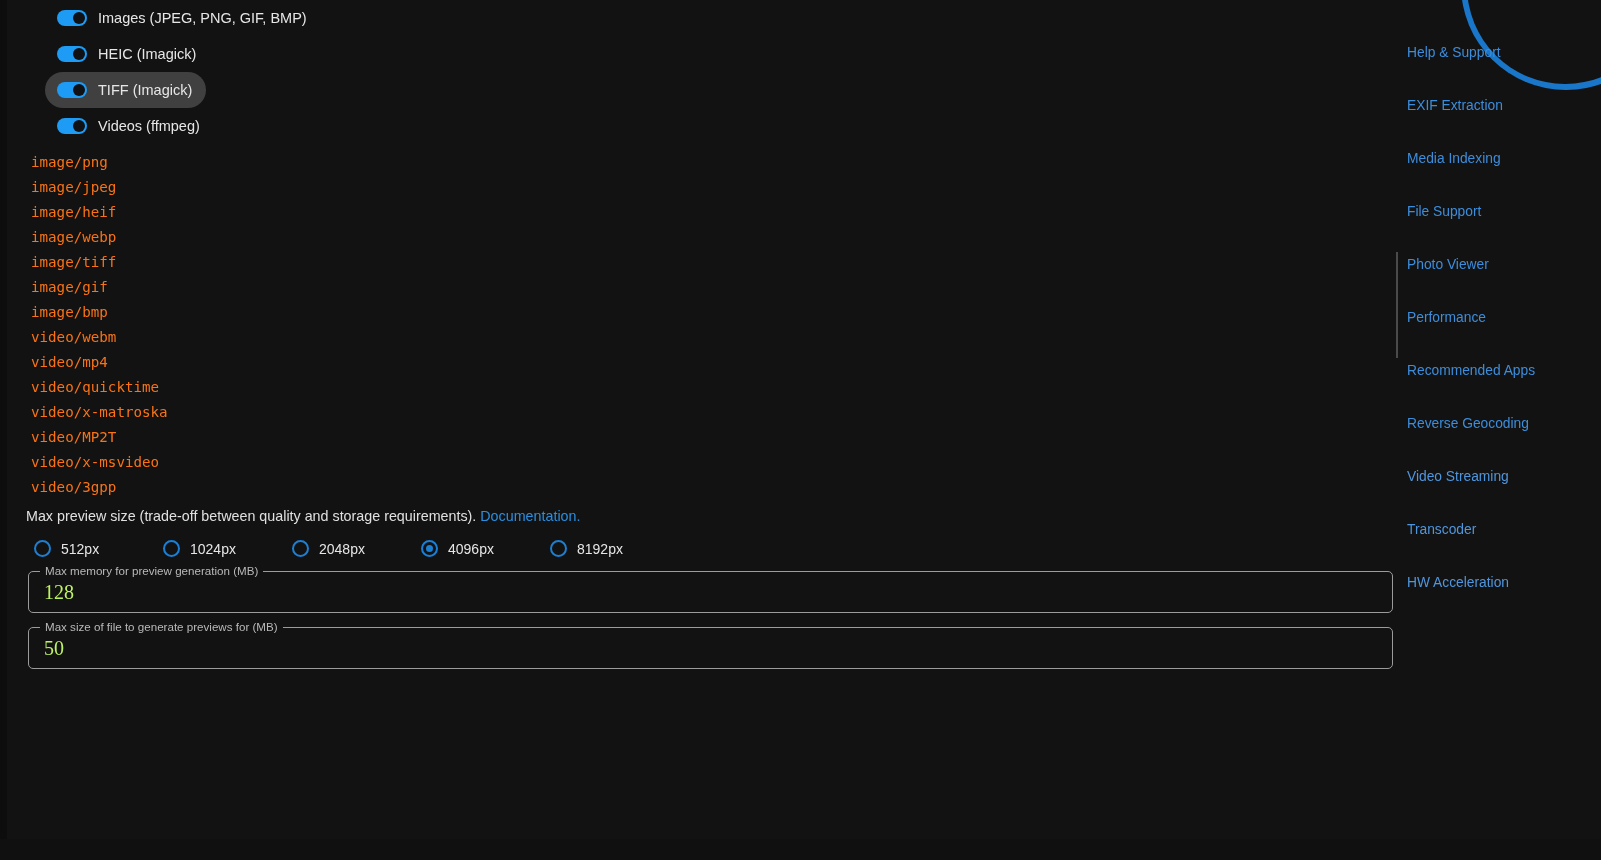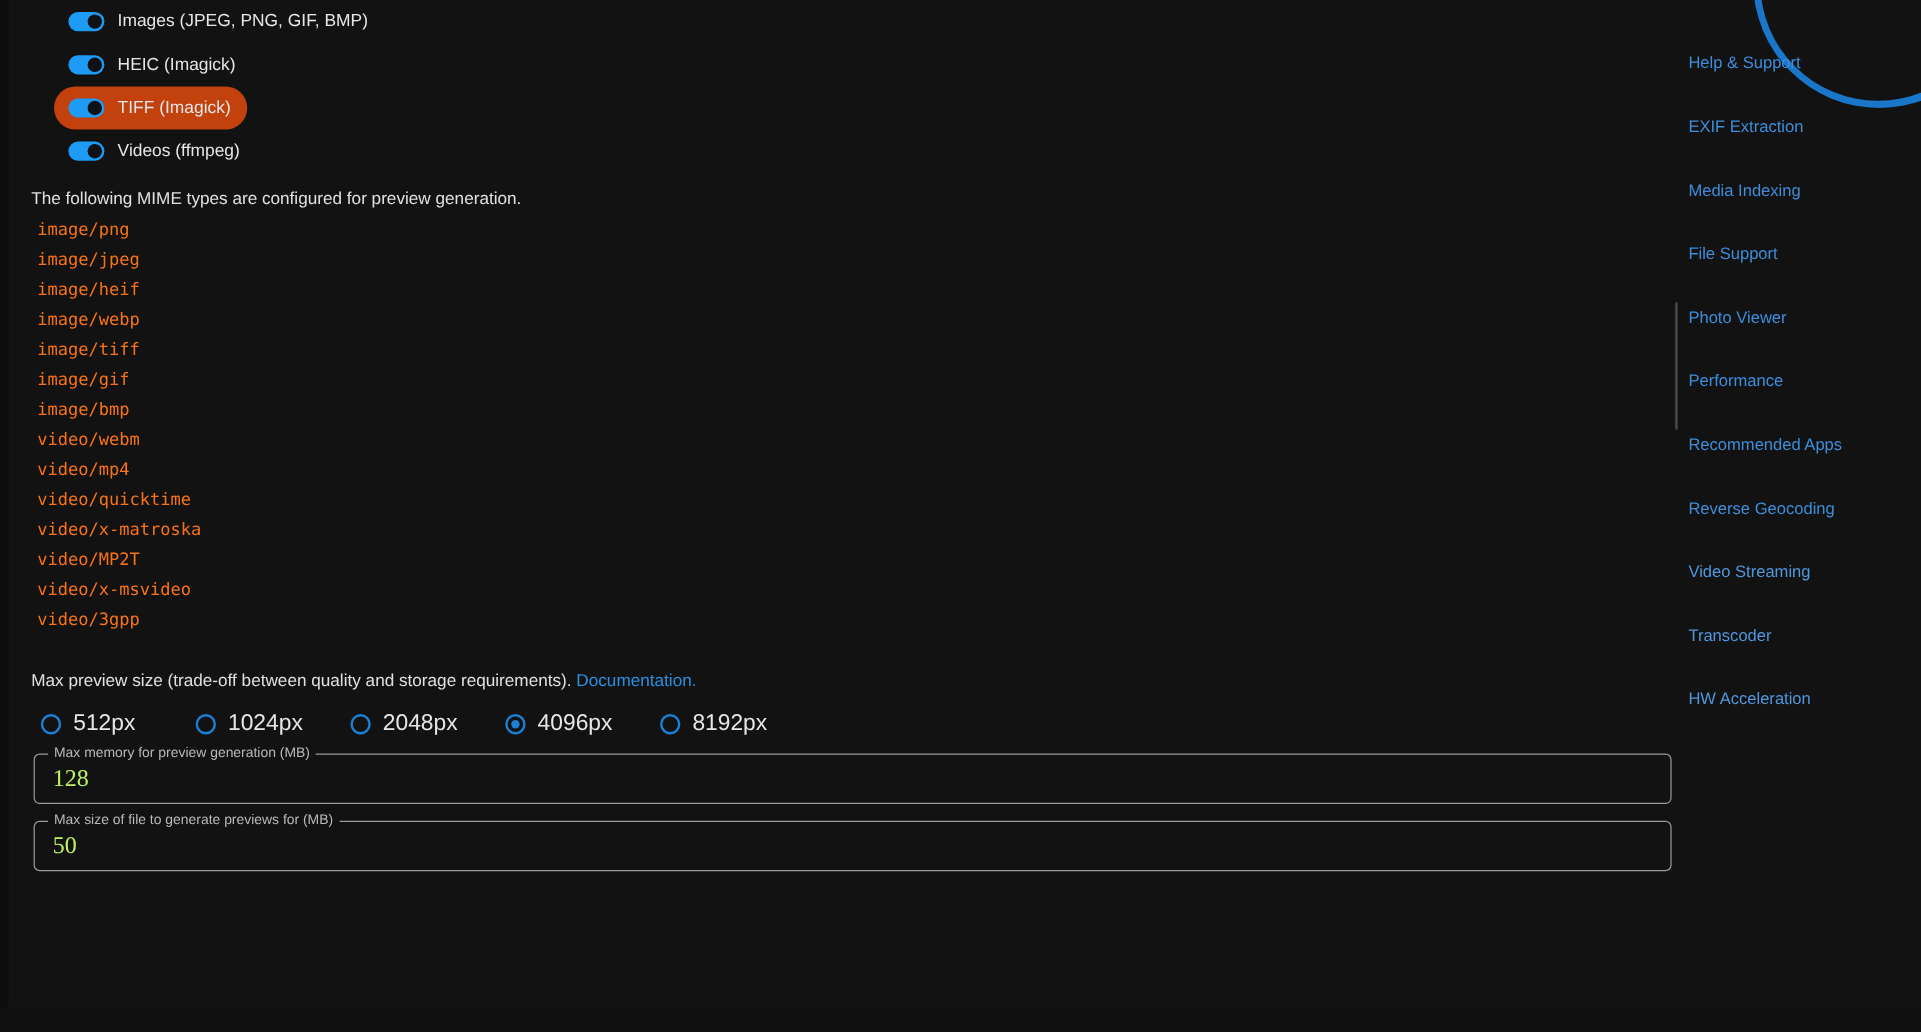--- a/index.html
+++ b/index.html
@@ -74,21 +74,21 @@
   .toggle-row {
     display: flex;
     align-items: center;
     height: 36px;
     width: fit-content;
     padding: 0 14px 0 12px;
     border-radius: 18px;
     margin-left: 24px;
     position: relative;
   }
-  .toggle-row.hovered { background: #c2410c; }
+  .toggle-row.hovered { background: #404040; }
 
   .switch {
     width: 30px;
     height: 16px;
     border-radius: 8px;
     background: #1d9bf5;
     position: relative;
     flex: none;
     margin-right: 11px;
   }
@@ -118,21 +118,21 @@
     margin-top: 6px;
     margin-left: 10px;
     font-family: "DejaVu Sans Mono", monospace;
     font-size: 14.2px;
     color: #f97316;
   }
   #mime-list li { height: 25px; line-height: 25px; }
 
   
   #preview-size-line {
-    margin-top: 30px;
+    margin-top: 8px;
     margin-left: 5px;
     font-size: 14.3px;
     color: #e0e0e0;
   }
   #doc-link {
     color: #2a8fe0;
     text-decoration: none;
     cursor: pointer;
   }
 
@@ -157,21 +157,21 @@
     position: relative;
   }
   .radio-circle.checked::after {
     content: "";
     position: absolute;
     left: 3px; top: 3px;
     width: 7px; height: 7px;
     border-radius: 50%;
     background: #1b7fd4;
   }
-  .radio-label { font-size: 19px; color: #e6e6e6; }
+  .radio-label { font-size: 14px; color: #e6e6e6; }
 
   
   .field {
     position: relative;
     margin-top: 14px;
     margin-left: 7px;
     width: 1365px;
     height: 42px;
   }
   .field-box {
@@ -267,21 +267,20 @@
         <span class="toggle-label">TIFF (Imagick)</span>
       </div>
       <div class="toggle-row">
         <div class="switch">
           <div class="knob"></div>
         </div>
         <span class="toggle-label">Videos (ffmpeg)</span>
       </div>
     </div>
 
-  <div id="mime-intro">The following MIME types are configured for preview generation.</div>
   <ul id="mime-list">
       <li>image/png</li>
       <li>image/jpeg</li>
       <li>image/heif</li>
       <li>image/webp</li>
       <li>image/tiff</li>
       <li>image/gif</li>
       <li>image/bmp</li>
       <li>video/webm</li>
       <li>video/mp4</li>

